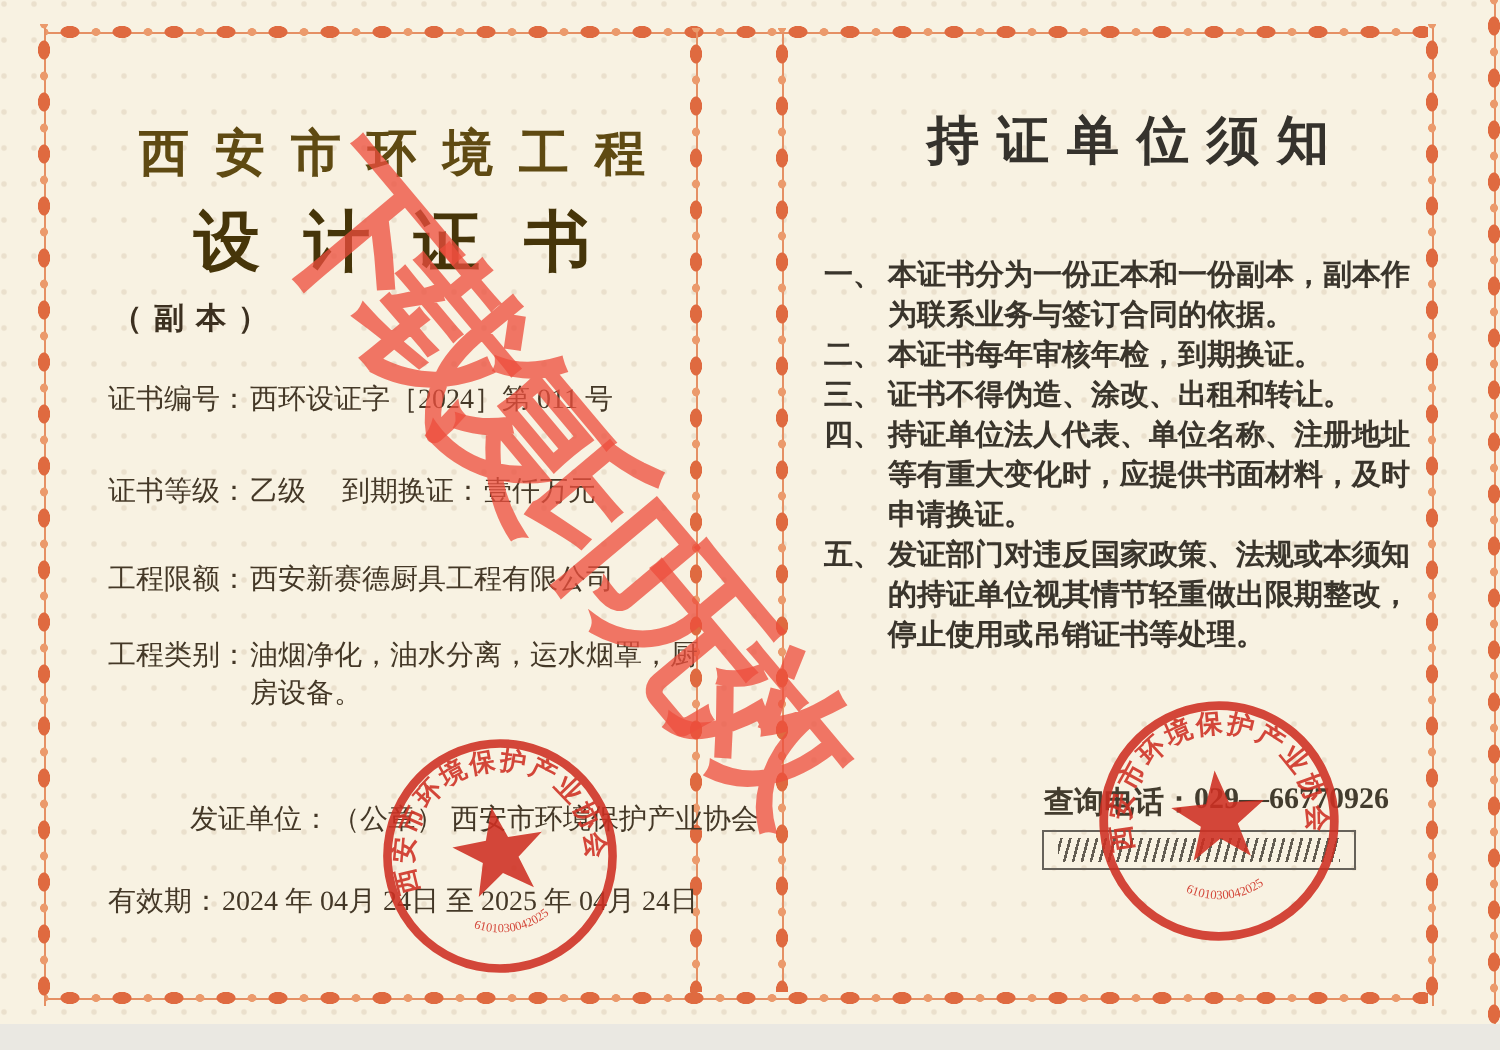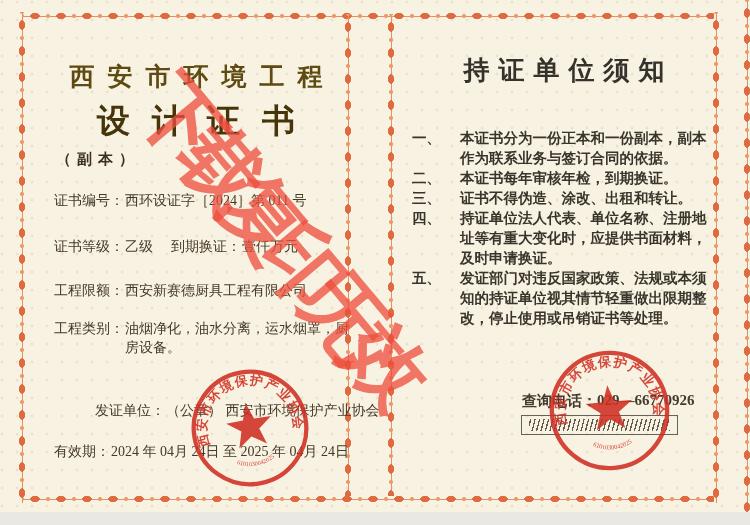--- a/index.html
+++ b/index.html
@@ -51,21 +51,21 @@
   .fr1{top:191px;} .fr2{top:237px;} .fr3{top:281px;} .fr4{top:319px;}
   .fr5{top:401px;margin-left:41px;} .fr6{top:442px;}
   .fr4 .fvalue{width:252px;}
   .gsep{width:18px;flex:none;}
 
   .rtitle{left:408px;top:53px;width:312px;text-align:center;font-size:26px;font-weight:bold;
     letter-spacing:9px;text-indent:9px;color:#35322c;}
   .notices{position:absolute;left:412px;top:128px;width:304px;margin:0;padding:0;list-style:none;z-index:2;}
   .notice{display:flex;font-size:14.5px;font-weight:600;line-height:20px;color:#3a352c;}
   .nnum{flex:none;width:32px;}
-  .ntext{width:266px;margin-left:16px;}
+  .ntext{width:266px;}
   .phone{position:absolute;left:522px;top:392px;display:flex;font-size:15px;font-weight:700;
     color:#433c2e;z-index:2;font-family:Liberation Serif, serif;}
   .query-box{position:absolute;left:521px;top:415px;width:157px;height:20px;z-index:2;
     border:1.5px solid #66625a;
     background-image:repeating-linear-gradient(105deg, rgba(72,66,56,.85) 0 1.3px, transparent 1.3px 4.3px);
     background-clip:content-box;padding:3px 7px;box-sizing:border-box;}
 
   .watermark{position:absolute;left:196px;top:54px;z-index:5;white-space:nowrap;
     font-size:82px;font-weight:bold;letter-spacing:-18px;color:rgba(236,78,60,.76);
     transform:rotate(50deg);transform-origin:top left;pointer-events:none;}

